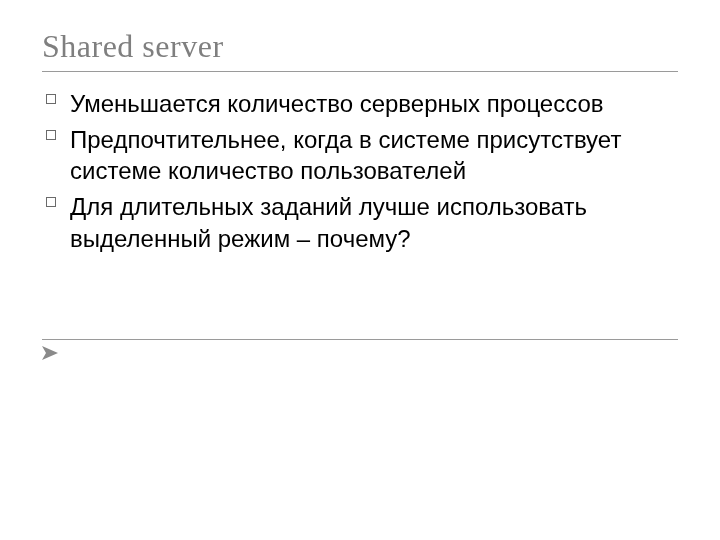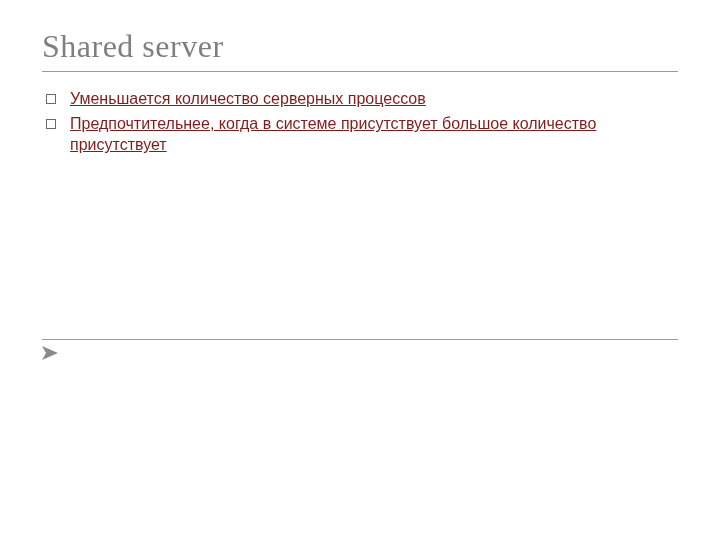--- a/index.html
+++ b/index.html
@@ -3,21 +3,21 @@
 <meta charset="utf-8">
 <style>
   * { margin: 0; padding: 0; box-sizing: border-box; }
   html, body { width: 720px; height: 540px; background: #fff; font-family: Arial, Helvetica, sans-serif; color: #222; }
   .slide { position: relative; width: 720px; height: 384px; padding: 28px 42px 46px 42px; }
   .title-block { margin-bottom: 6px; }
   .title { font-family: Georgia, 'Times New Roman', serif; font-size: 32px; color: #7f7f7f; font-weight: 400; letter-spacing: 0.5px; }
   .title-rule { border: none; border-top: 1px solid #9a9a9a; margin-top: 6px; }
   .content { padding: 10px 4px 0 4px; }
   ul.bullets { list-style: none; }
-  ul.bullets > li { position: relative; padding-left: 24px; font-size: 16px; line-height: 1.32; margin-bottom: 4px; color: #7f1d1d; text-decoration: underline; }
+  ul.bullets > li { position: relative; padding-left: 24px; font-size: 24px; line-height: 1.32; margin-bottom: 4px; color: #000000; }
   ul.bullets > li .bullet-marker { position: absolute; left: 0; top: 6px; width: 10px; height: 10px; border: 1.4px solid #6a6a6a; }
   .footer { position: absolute; left: 42px; right: 42px; bottom: 24px; }
   .footer-rule { border: none; border-top: 1px solid #9a9a9a; margin-bottom: 6px; }
   .footer-arrow { color: #7a7a7a; }
   .footer-arrow svg { display: block; }
 </style>
 </head>
 <body>
 
 <div class="slide">
@@ -28,21 +28,25 @@
   </div>
 
   <div class="content">
     <ul class="bullets">
       <li>
         <span class="bullet-marker"></span>
         <span>Уменьшается количество серверных процессов</span>
       </li>
       <li>
         <span class="bullet-marker"></span>
-        <span>Предпочтительнее, когда в системе присутствует большое количество присутствует</span>
+        <span>Предпочтительнее, когда в системе присутствует системе количество пользователей</span>
+      </li>
+      <li>
+        <span class="bullet-marker"></span>
+        <span>Для длительных заданий лучше использовать выделенный режим – почему?</span>
       </li>
     </ul>
   </div>
 
   <div class="footer">
     <hr class="footer-rule">
     <span class="footer-arrow">
       <svg width="16" height="14" viewBox="0 0 16 14">
         <polygon points="0,0 16,7 0,14 4,7" fill="#8a8a8a"></polygon>
       </svg>

